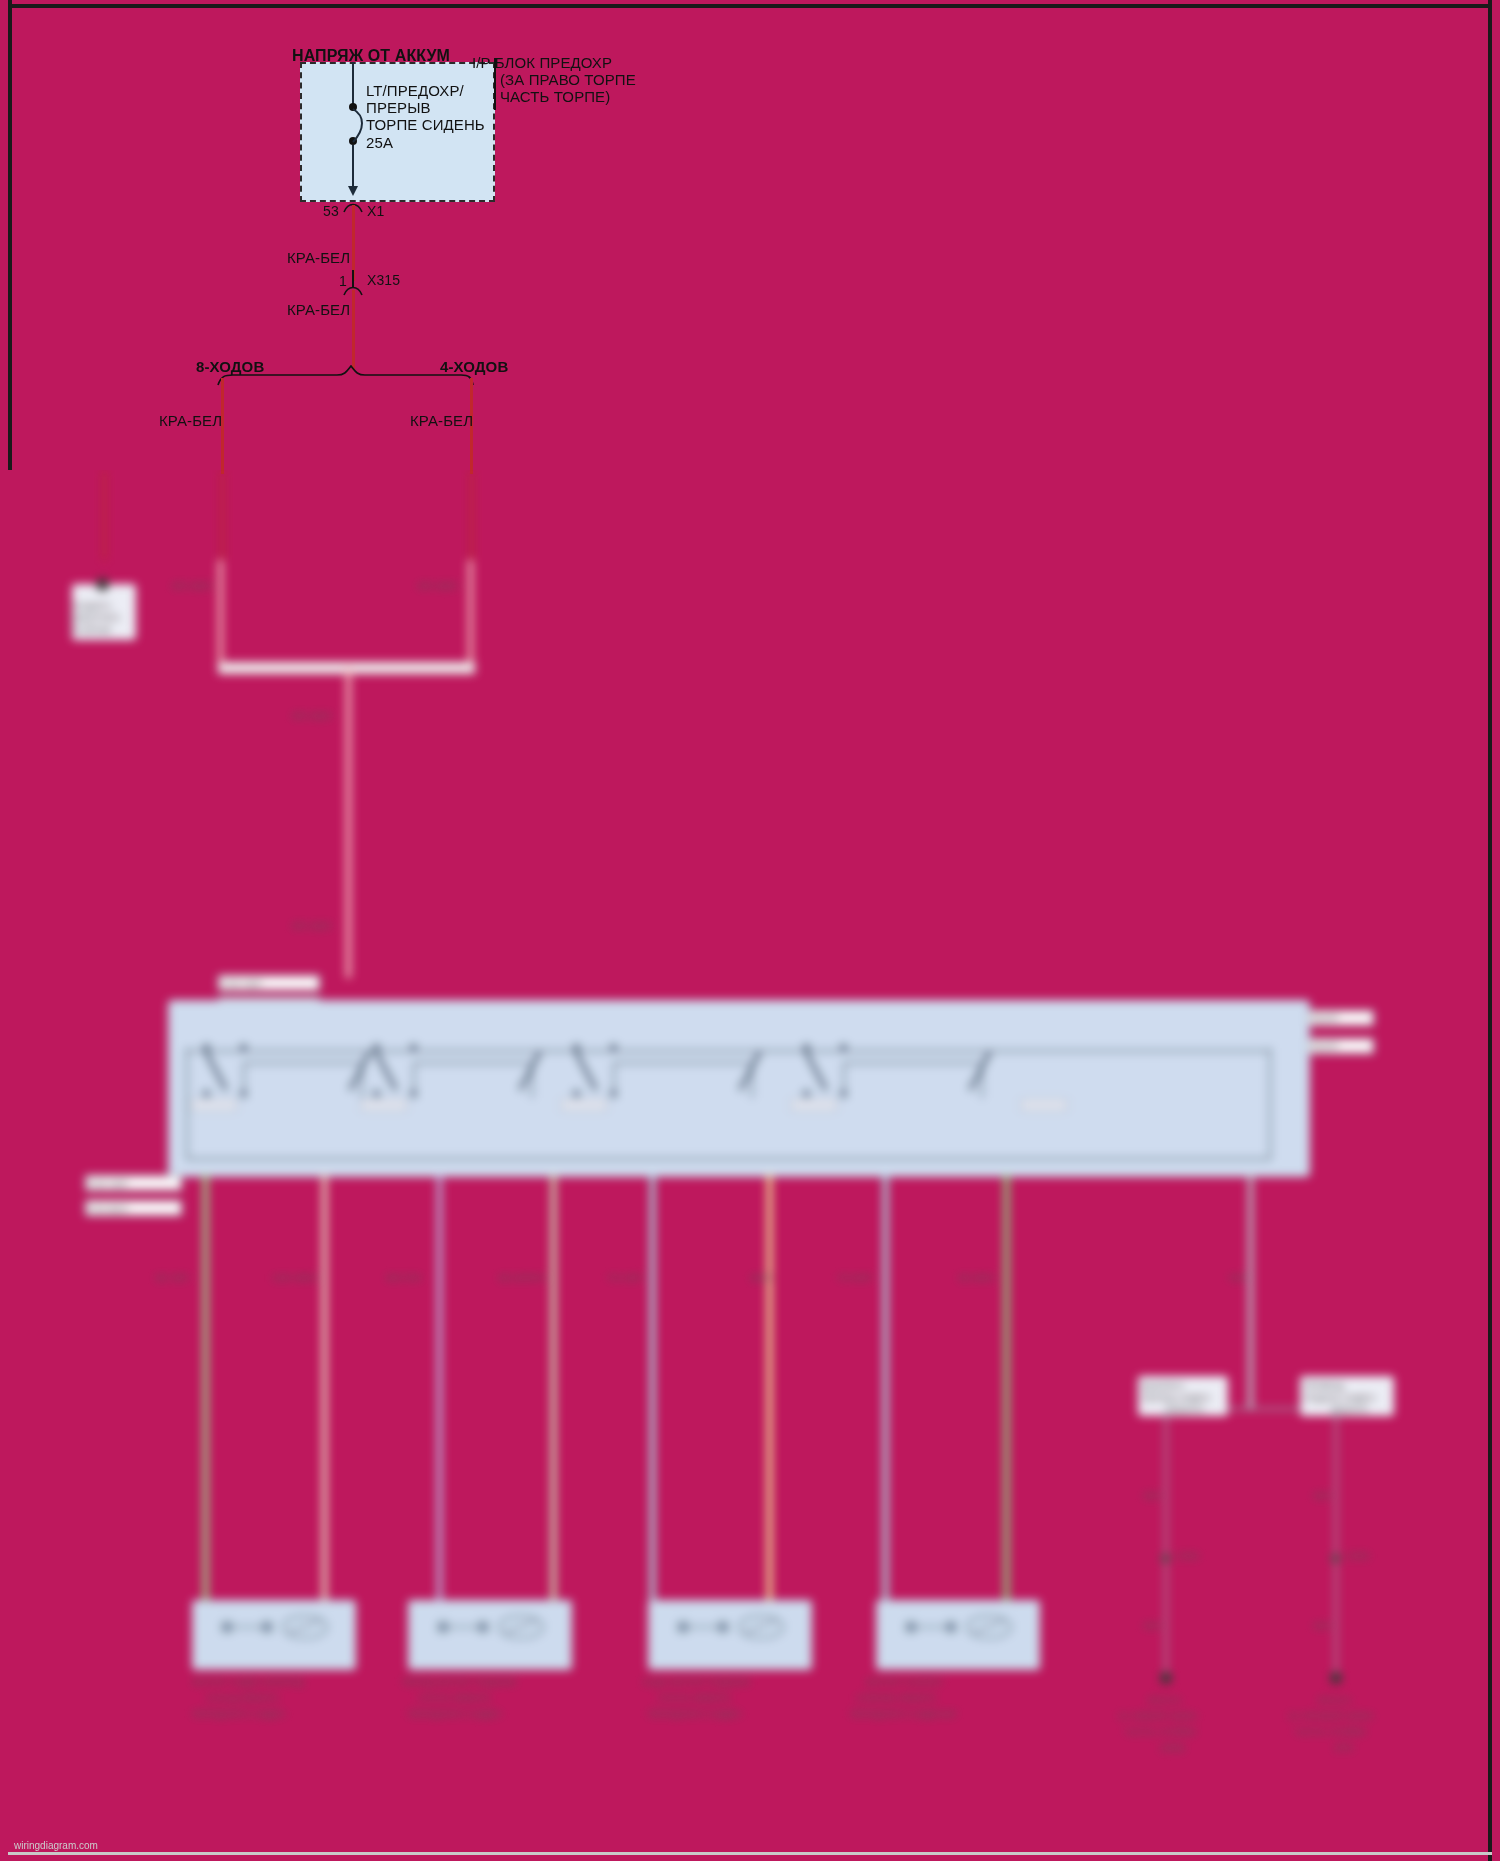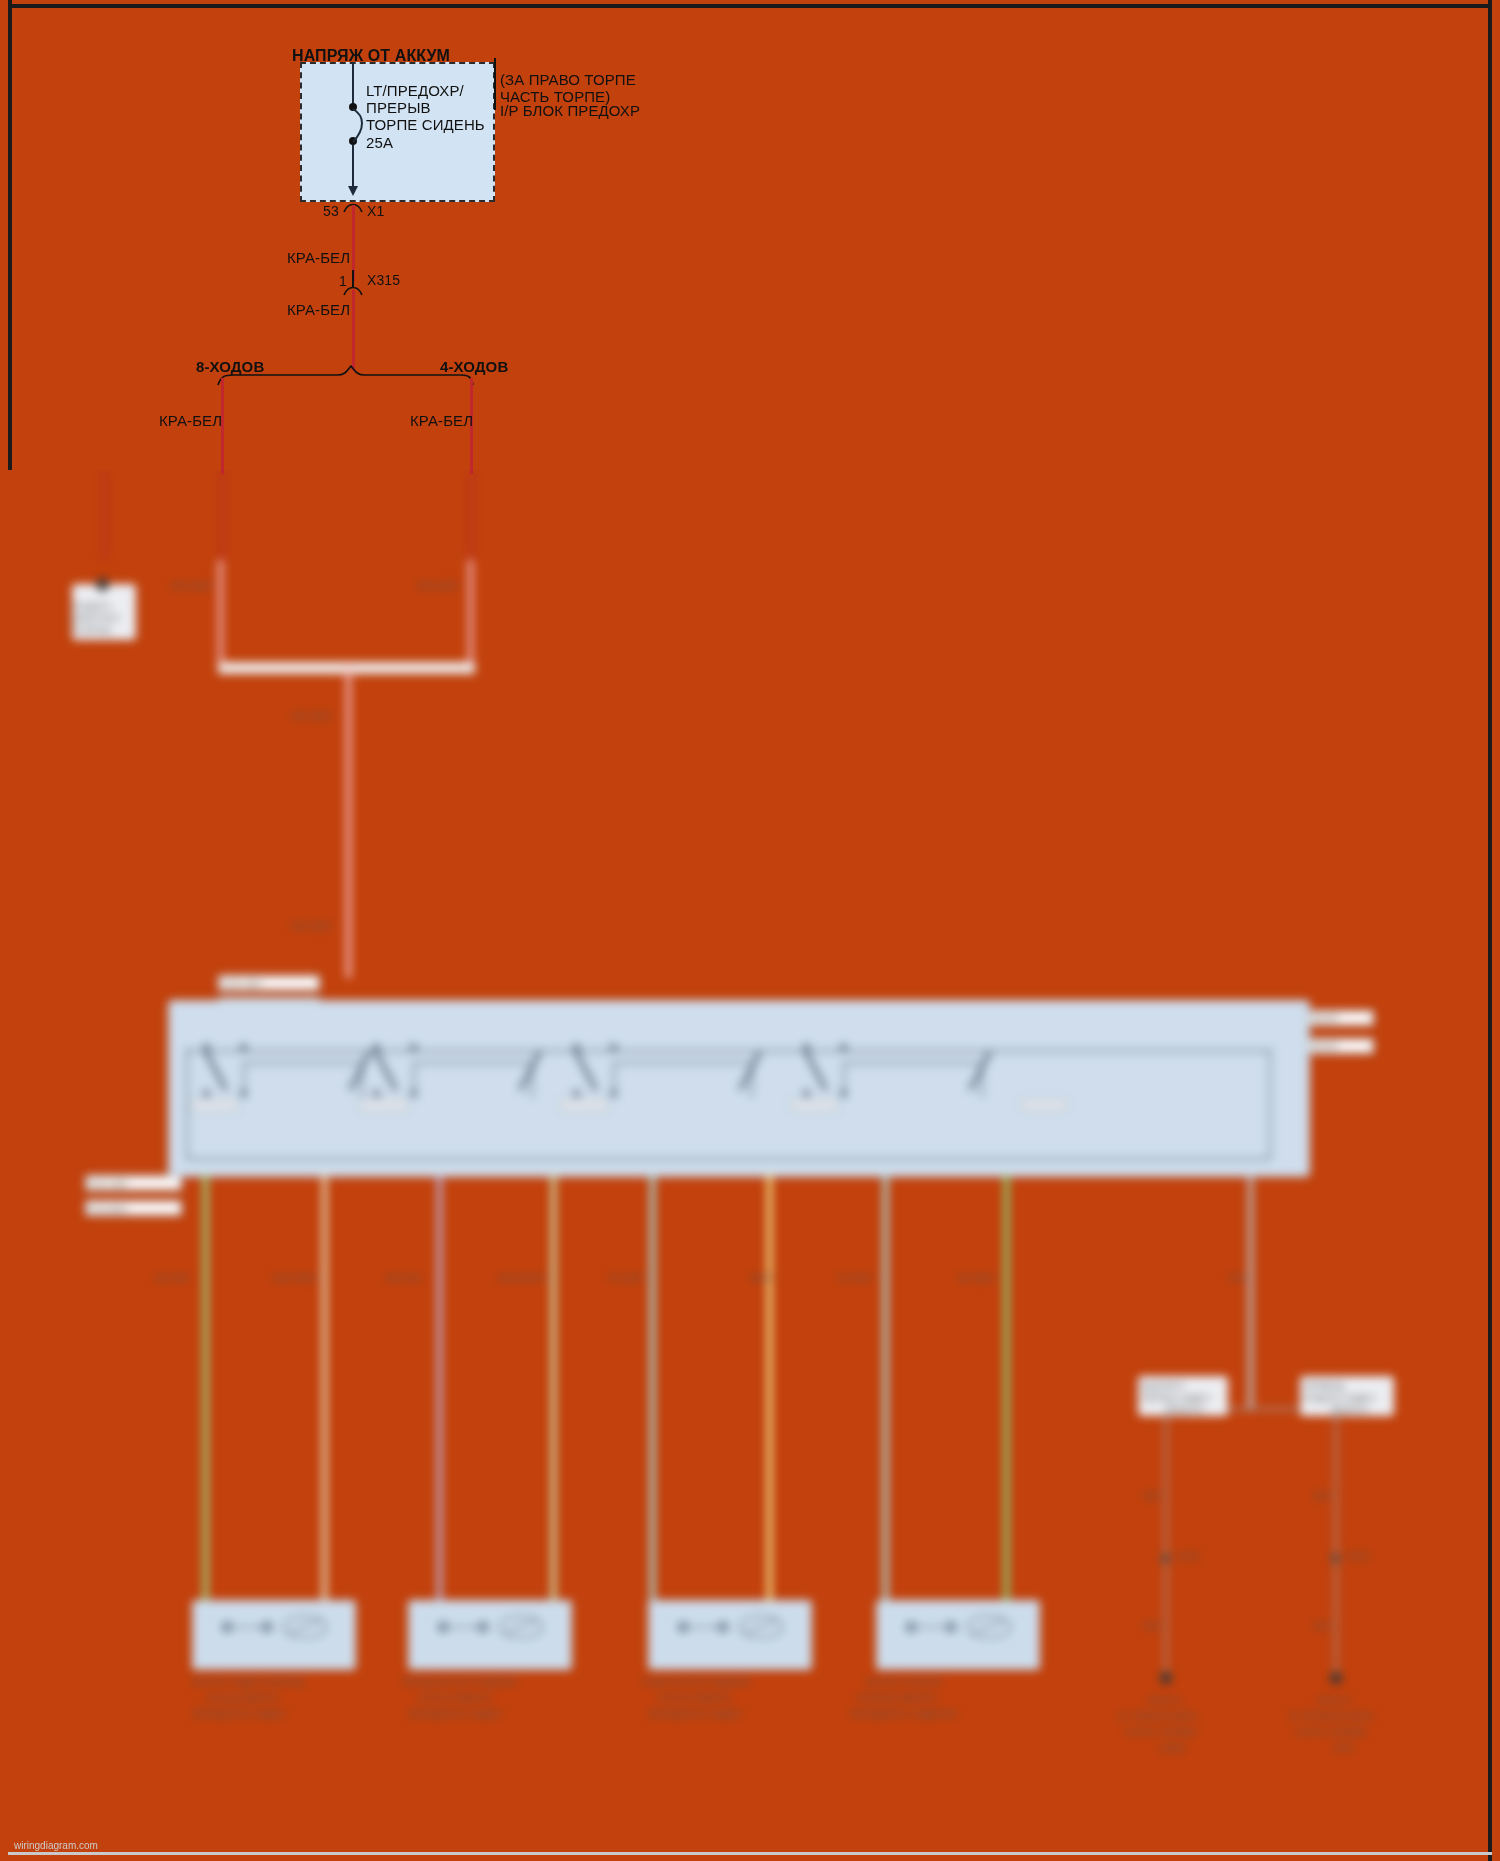--- a/index.html
+++ b/index.html
@@ -1,18 +1,18 @@
 <!DOCTYPE html>
 <html><head>
 <meta charset="utf-8">
 <title>Wiring Diagram</title>
 <style>
   html,body{margin:0;padding:0;background:#ffffff;}
   body{font-family:"Liberation Sans",sans-serif;}
-  #page{position:relative;width:1500px;height:1861px;background:#c2410c;overflow:hidden;}
+  #page{position:relative;width:1500px;height:1861px;background:#be185d;overflow:hidden;}
 
   
   .frame-left{position:absolute;left:8px;top:0;width:4px;height:470px;background:#1a1a1a;}
   .frame-top{position:absolute;left:8px;top:4px;width:1484px;height:4px;background:#1a1a1a;}
   .frame-right{position:absolute;left:1488px;top:0;width:4px;height:1861px;background:#1a1a1a;}
   .frame-bot{position:absolute;left:8px;top:1852px;width:1484px;height:3px;background:#c9c9c9;}
 
   
   .sharp{position:absolute;left:0;top:0;width:1500px;height:474px;overflow:hidden;}
 
@@ -70,21 +70,21 @@
     <div class="lbl" style="left:366px;top:99px;">ПРЕРЫВ</div>
     <div class="lbl" style="left:366px;top:116px;">ТОРПЕ СИДЕНЬ</div>
     <div class="lbl" style="left:366px;top:134px;">25A</div>
 
     <div class="vline" style="left:352px;top:145px;height:47px;"></div>
     <svg style="position:absolute;left:345px;top:182px;" width="16" height="16">
       <path d="M8,14 L3,4 L13,4 Z" fill="#1d2b3a"></path>
     </svg>
 
     <div class="blkline" style="left:494px;top:58px;width:2px;height:52px;"></div>
-    <div class="lbl" style="left:500px;top:54px;margin-top:48px;">I/P БЛОК ПРЕДОХР</div>
+    <div class="lbl" style="left:472px;top:54px;">I/P БЛОК ПРЕДОХР</div>
     <div class="lbl" style="left:500px;top:71px;">(ЗА ПРАВО ТОРПЕ</div>
     <div class="lbl" style="left:500px;top:88px;text-align:center;">ЧАСТЬ ТОРПЕ)</div>
 
     <svg style="position:absolute;left:340px;top:200px;" width="26" height="14">
       <path d="M4,12 C8,2 18,2 22,12" stroke="#111" stroke-width="1.6" fill="none"></path>
     </svg>
     <div class="lbl" style="left:323px;top:203px;font-size:14px;">53</div>
     <div class="lbl" style="left:367px;top:203px;font-size:14px;">X1</div>
 
     <div class="redwire" style="left:352px;top:205px;height:76px;"></div>

